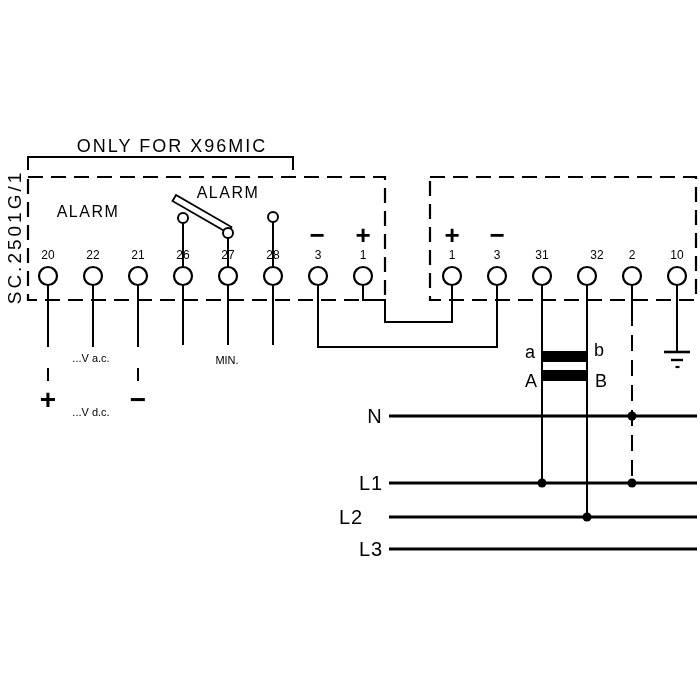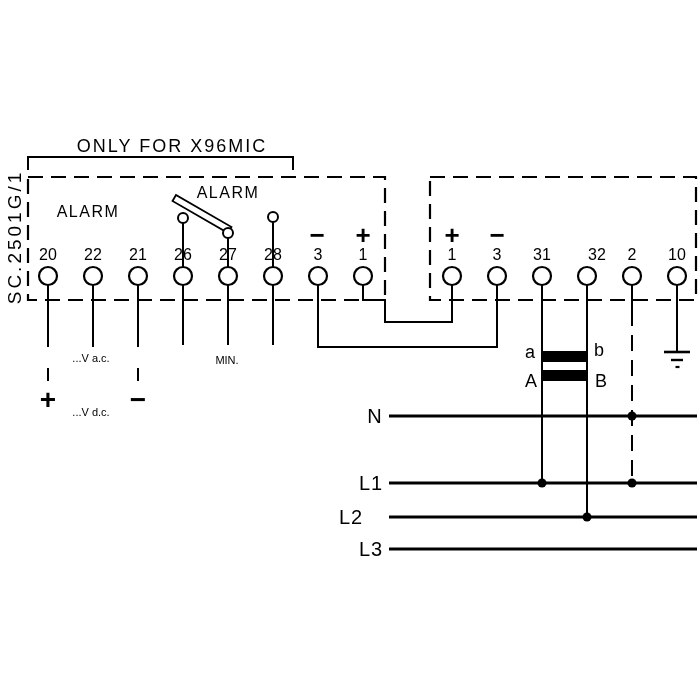--- a/index.html
+++ b/index.html
@@ -4,21 +4,21 @@
 <style>
   html,body{margin:0;padding:0;background:#fff;}
   .canvas{
     position:relative;width:700px;height:700px;background:#fff;overflow:hidden;
     font-family:Liberation Sans, sans-serif;color:#000;
   }
   .canvas svg{position:absolute;left:0;top:0;}
   .lbl{position:absolute;transform:translate(-50%,-50%);white-space:nowrap;color:#000;}
   .caps{font-size:16px;letter-spacing:1.5px;}
   .title{font-size:18px;letter-spacing:2px;}
-  .tnum{position:absolute;transform:translate(-50%,-50%);font-size:16px;white-space:nowrap;}
+  .tnum{position:absolute;transform:translate(-50%,-50%);font-size:12px;white-space:nowrap;}
   .small{font-size:11px;}
   .ctl{font-size:18px;}
   .phase{font-size:20px;letter-spacing:1px;}
   .sign{font-size:26px;font-weight:bold;}
   .bigsign{font-size:28px;font-weight:bold;}
   .vcode{
     position:absolute;transform:translate(-50%,-50%) rotate(-90deg);
     font-size:19px;letter-spacing:3px;white-space:nowrap;
   }
 </style>

